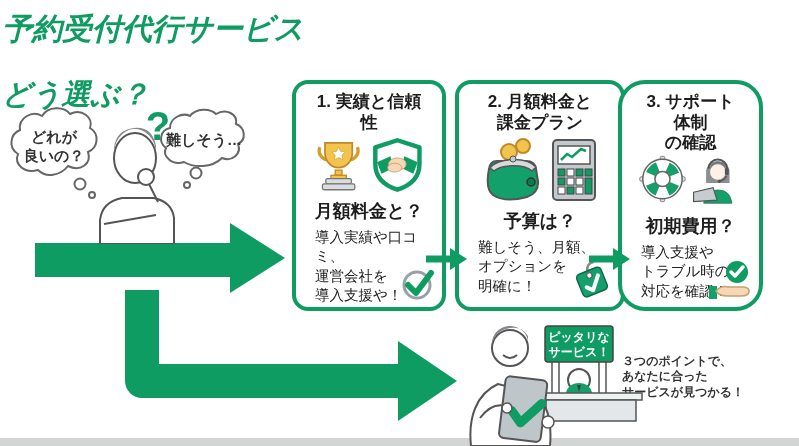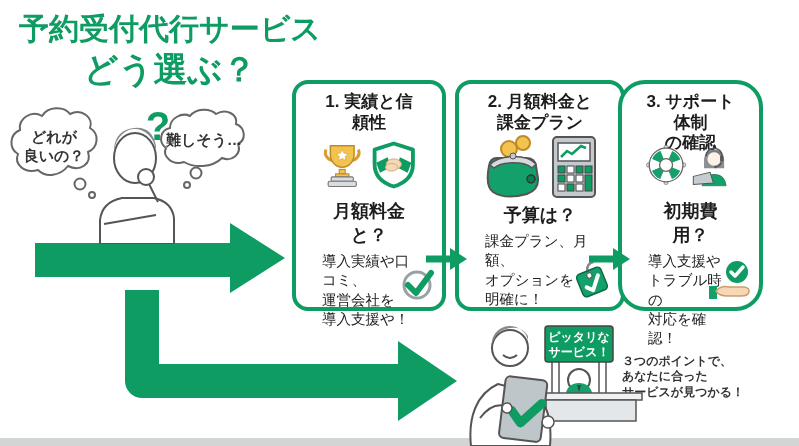--- a/index.html
+++ b/index.html
@@ -2,30 +2,30 @@
 <html><head>
 <meta charset="utf-8">
 <style>
   html,body{margin:0;padding:0;background:#ffffff;}
   .canvas{
     position:relative;width:799px;height:446px;background:#ffffff;overflow:hidden;
     font-family:"Liberation Sans",sans-serif;color:#222;
   }
   
   .main-title{
-    position:absolute;left:2px;top:10px;width:336px;text-align:center;
-    color:#0f9c63;font-weight:bold;line-height:1.25;
+    position:absolute;left:2px;top:10px;width:336px;text-align:left;
+    color:#0f9c63;font-weight:bold;line-height:1.25;font-style:italic;
   }
   .main-title .l1{font-size:30px;display:block;letter-spacing:0;}
-  .main-title .l2{font-size:34px;display:block;}
+  .main-title .l2{font-size:29px;display:block;margin-top:28px;}
   
   .card{
     position:absolute;top:80px;height:231px;background:#fff;
     border:4px solid #0f9c63;border-radius:16px;box-sizing:border-box;
-    padding:8px 24px 6px;display:flex;flex-direction:column;z-index:3;
+    padding:8px 17px 6px;display:flex;flex-direction:column;z-index:3;
   }
   .card1{left:292px;width:154px;}
   .card2{left:455px;width:170px;}
   .card3{left:618px;width:145px;border-radius:27px;}
   .card-title{
     min-height:42px;font-size:17px;font-weight:bold;color:#1d1d1d;
     text-align:center;white-space:pre-line;line-height:1.22;
   }
   .card-icons{height:72px;display:flex;align-items:center;justify-content:center;gap:6px;}
   .card-question{font-size:18px;font-weight:bold;color:#1d1d1d;text-align:center;margin:3px 0 5px;}
@@ -152,21 +152,21 @@
         <rect x="7" y="40" width="7" height="7" fill="#0f9c63" stroke="#444" stroke-width="1"></rect>
         <rect x="16" y="40" width="7" height="7" fill="#ffffff" stroke="#444" stroke-width="1"></rect>
         <rect x="25" y="40" width="7" height="7" fill="#ffffff" stroke="#444" stroke-width="1"></rect>
         <rect x="34" y="40" width="7" height="16" fill="#0f9c63" stroke="#444" stroke-width="1"></rect>
         <rect x="7" y="49" width="7" height="7" fill="#ffffff" stroke="#444" stroke-width="1"></rect>
         <rect x="16" y="49" width="7" height="7" fill="#0f9c63" stroke="#444" stroke-width="1"></rect>
         <rect x="25" y="49" width="7" height="7" fill="#ffffff" stroke="#444" stroke-width="1"></rect>
       </svg>
     </div>
     <div class="card-question">予算は？</div>
-    <div class="card-desc">課金プラン、月額、
+    <div class="card-desc">難しそう、月額、
 オプションを
 明確に！</div>
     <svg class="card-badge" width="46" height="44" viewBox="0 0 46 44">
       <g transform="rotate(-22 23 24)">
         <path d="M23,12 a7,7 0 0 1 9,-6" stroke="#888" stroke-width="2.5" fill="none"></path>
         <rect x="10" y="12" width="26" height="24" rx="4" fill="#14a06b" stroke="#0a6b46" stroke-width="1.5"></rect>
         <circle cx="23" cy="17" r="2.6" fill="#ffffff" stroke="#555" stroke-width="1"></circle>
         <path d="M16,27 l5,5 l10,-12" stroke="#ffffff" stroke-width="4" fill="none" stroke-linecap="round" stroke-linejoin="round"></path>
       </g>
     </svg>

